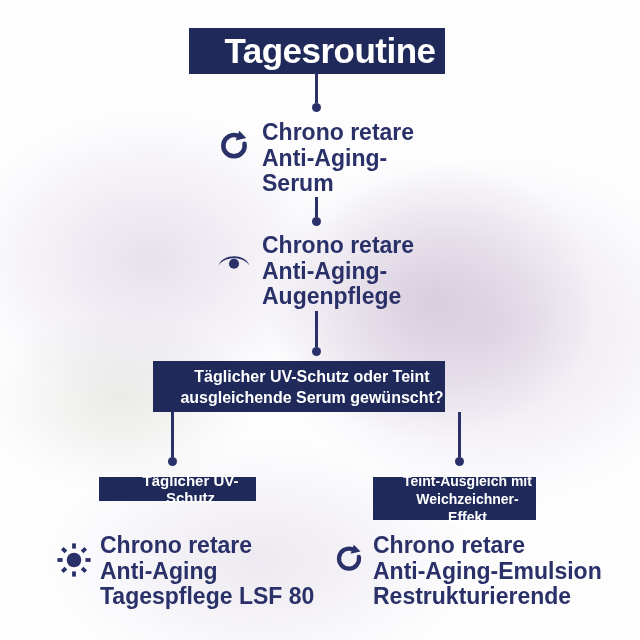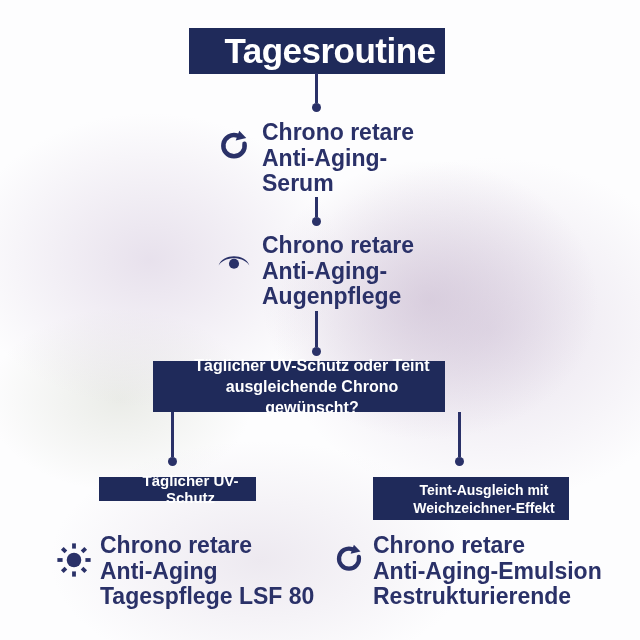--- a/index.html
+++ b/index.html
@@ -18,21 +18,21 @@
     position:absolute;background:#1f2a5a;color:#ffffff;
     display:flex;flex-direction:column;align-items:center;justify-content:center;
     text-align:center;box-sizing:border-box;padding-left:26px;
   }
   .title-box{left:189px;top:28px;width:256px;height:46px;}
   .title-box .t{font-size:35px;font-weight:700;letter-spacing:-0.5px;}
   .decision-box{left:153px;top:361px;width:292px;height:51px;}
   .decision-box .d{font-size:16px;font-weight:700;line-height:21px;}
   .label-left{left:99px;top:477px;width:157px;height:24px;}
   .label-left .l{font-size:15px;font-weight:700;}
-  .label-right{left:373px;top:477px;width:196px;height:43px;}
+  .label-right{left:373px;top:477px;width:163px;height:43px;}
   .label-right .l{font-size:14px;font-weight:700;line-height:18px;}
   .vline{position:absolute;width:3px;background:#2a3168;}
   .dot{position:absolute;width:9px;height:9px;border-radius:50%;background:#2a3168;}
   .item{
     position:absolute;display:flex;color:#2a3168;
     font-size:23px;font-weight:700;line-height:25.5px;
   }
   .item .txt span{display:block;white-space:nowrap;}
   .icon{flex:0 0 auto;display:block;}
   svg{display:block;}
@@ -78,21 +78,21 @@
       <span>Anti-Aging-</span>
       <span>Augenpflege</span>
     </span>
   </div>
 
   <div class="vline" style="left:314.5px;top:311px;height:36px;"></div>
   <div class="dot" style="left:311.5px;top:346.5px;"></div>
 
   <div class="navy-box decision-box">
     <span class="d">Täglicher UV-Schutz oder Teint</span>
-    <span class="d">ausgleichende Chrono gewünscht?</span>
+    <span class="d">ausgleichende Serum gewünscht?</span>
   </div>
 
   <div class="vline" style="left:171px;top:412px;height:45px;"></div>
   <div class="dot" style="left:168px;top:456.5px;"></div>
   <div class="vline" style="left:457.5px;top:412px;height:45px;"></div>
   <div class="dot" style="left:454.5px;top:456.5px;"></div>
 
   <div class="navy-box label-left">
     <span class="l">Täglicher UV-Schutz</span>
   </div>

